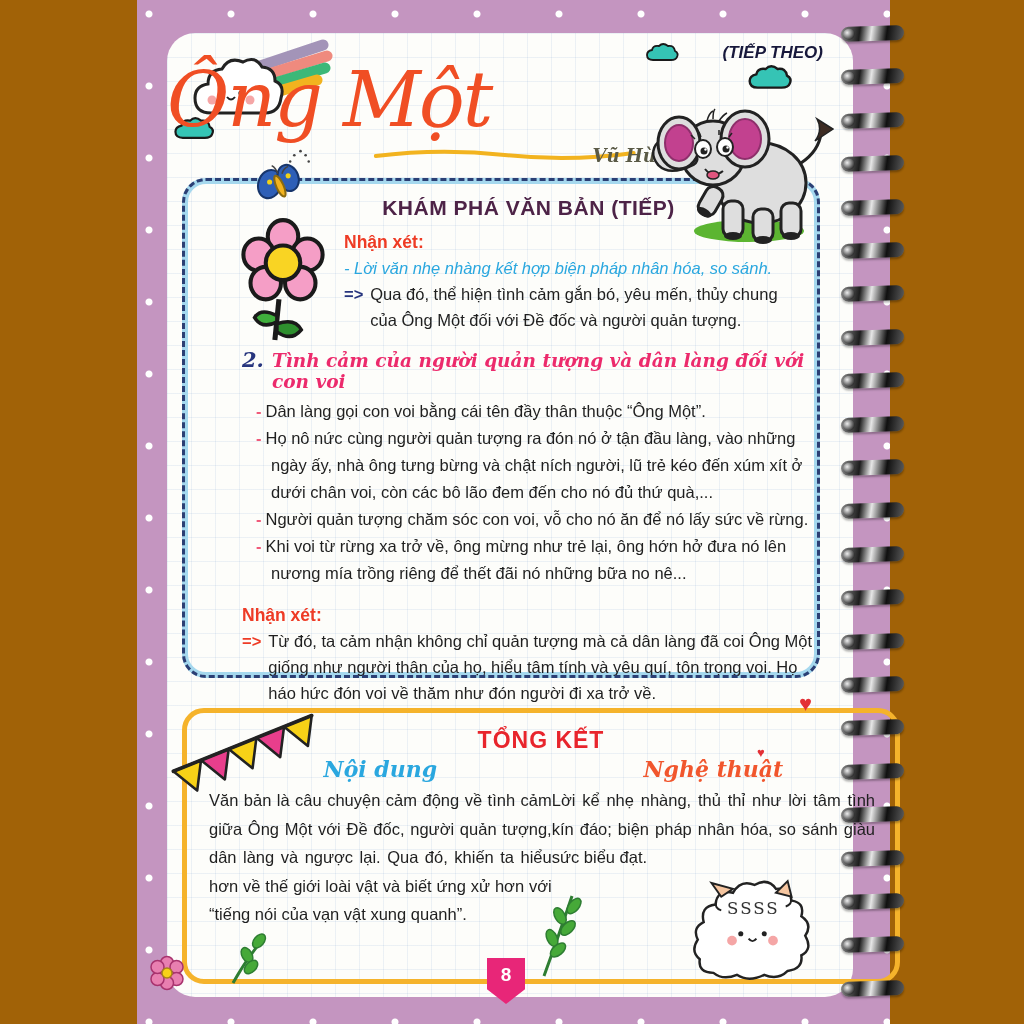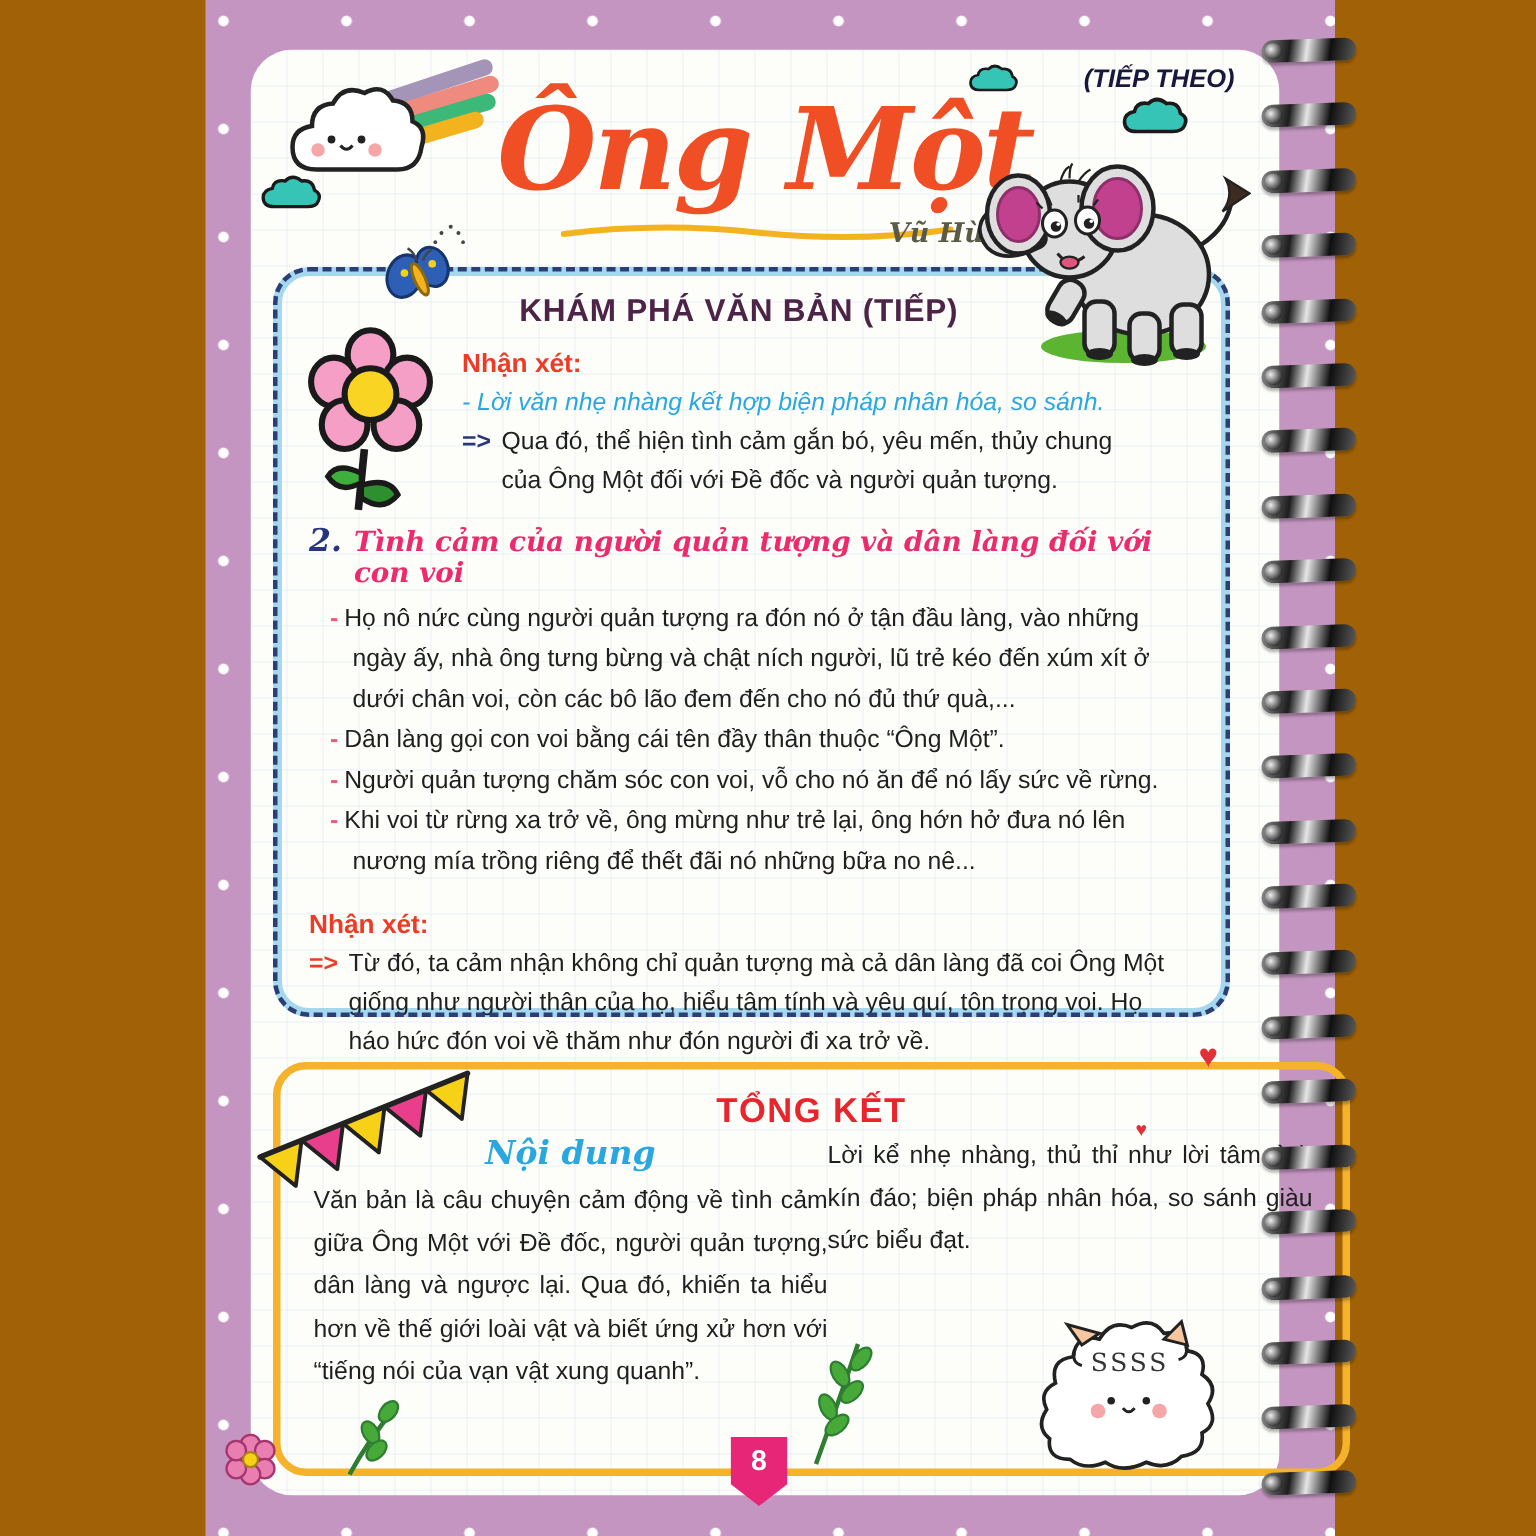--- a/index.html
+++ b/index.html
@@ -26,36 +26,36 @@
   
   .paper{position:absolute;left:167px;top:33px;width:686px;height:964px;
     background-color:#fdfdfa;border-radius:28px;z-index:5;
     background-image:
       linear-gradient(to right,rgba(120,160,205,.13) 1px,transparent 1px),
       linear-gradient(to bottom,rgba(120,160,205,.13) 1px,transparent 1px);
     background-size:24px 24px;}
 
   .continued{position:absolute;top:10px;right:30px;font-style:italic;font-weight:bold;
     font-size:17px;color:#17183b;}
-  .main-title{position:absolute;left:0;right:0;top:22px;text-align:center;
-    font-family:"DejaVu Serif",serif;font-style:italic;font-weight:bold;
+  .main-title{position:absolute;left:0;right:0;top:22px;text-align:left;
+    font-family:"DejaVu Serif",serif;font-style:italic;font-weight:normal;
     font-size:76px;color:#f04e24;letter-spacing:-2px;}
   .underline-svg{position:absolute;left:50%;top:114px;transform:translateX(-52%);}
   .author{position:absolute;left:400px;top:112px;width:140px;text-align:center;
     font-family:"DejaVu Serif",serif;font-style:italic;font-weight:bold;
     font-size:18px;color:#5a5a46;}
 
   .decor{position:absolute;}
 
   
   .blue-box{position:absolute;left:15px;top:145px;width:638px;height:500px;
     border:6px solid #a5d8ee;border-radius:24px;z-index:6;}
   .blue-box::after{content:"";position:absolute;inset:-6px;border-radius:24px;
     border:3px dashed #2b3f74;pointer-events:none;}
-  .blue-inner{position:relative;width:100%;height:100%;padding:8px 35px 0 18px;}
+  .blue-inner{position:relative;width:100%;height:100%;padding:8px 35px 0 18px;margin-left:36px;}
   .discover-heading{text-align:center;font-weight:bold;font-size:21px;color:#4d2347;
     letter-spacing:.5px;margin-top:4px;}
   .note1{margin:10px 0 0 102px;width:486px;}
   .note-label{color:#ee3b25;font-weight:bold;font-size:17.5px;line-height:25px;}
   .blue-line{color:#2aa7df;font-style:italic;font-size:16.5px;line-height:26px;}
   .arrow-row{display:flex;gap:7px;line-height:26px;font-size:16.5px;color:#1f1f1f;}
   .arrow-navy{color:#27357e;font-weight:bold;white-space:nowrap;}
   .arrow-red{color:#ee3b25;font-weight:bold;white-space:nowrap;}
   .note1 .arrow-row span:last-child{max-width:428px;}
   .section2{margin-top:14px;display:flex;gap:8px;align-items:baseline;}
@@ -202,22 +202,22 @@
             <span>Qua đó, thể hiện tình cảm gắn bó, yêu mến, thủy chung của Ông Một đối với Đề đốc và người quản tượng.</span>
           </div>
         </div>
 
         <div class="section2">
           <span class="sec-num">2.</span>
           <span class="sec-title">Tình cảm của người quản tượng và dân làng đối với con voi</span>
         </div>
 
         <div class="bullets">
+          <div class="bullet"><span class="dash">-</span><span>Dân làng gọi con voi bằng cái tên đầy thân thuộc “Ông Một”.</span></div>
           <div class="bullet"><span class="dash">-</span><span>Họ nô nức cùng người quản tượng ra đón nó ở tận đầu làng, vào những ngày ấy, nhà ông tưng bừng và chật ních người, lũ trẻ kéo đến xúm xít ở dưới chân voi, còn các bô lão đem đến cho nó đủ thứ quà,...</span></div>
-          <div class="bullet"><span class="dash">-</span><span>Dân làng gọi con voi bằng cái tên đầy thân thuộc “Ông Một”.</span></div>
           <div class="bullet"><span class="dash">-</span><span>Người quản tượng chăm sóc con voi, vỗ cho nó ăn để nó lấy sức về rừng.</span></div>
           <div class="bullet"><span class="dash">-</span><span>Khi voi từ rừng xa trở về, ông mừng như trẻ lại, ông hớn hở đưa nó lên nương mía trồng riêng để thết đãi nó những bữa no nê...</span></div>
         </div>
 
         <div class="note2">
           <div class="note-label">Nhận xét:</div>
           <div class="arrow-row">
             <span class="arrow-red">=&gt;</span>
             <span>Từ đó, ta cảm nhận không chỉ quản tượng mà cả dân làng đã coi Ông Một giống như người thân của họ, hiểu tâm tính và yêu quí, tôn trọng voi. Họ háo hức đón voi về thăm như đón người đi xa trở về.</span>
           </div>
@@ -229,20 +229,21 @@
     <div class="heart" style="left:590px;top:712px;font-size:13px">♥</div>
 
     <div class="yellow-box">
       <div class="summary-heading">TỔNG KẾT</div>
       <div class="columns">
         <div class="col-left">
           <div class="col-title blue">Nội dung</div>
           <div class="col-text">Văn bản là câu chuyện cảm động về tình cảm giữa Ông Một với Đề đốc, người quản tượng, dân làng và ngược lại. Qua đó, khiến ta hiểu hơn về thế giới loài vật và biết ứng xử hơn với “tiếng nói của vạn vật xung quanh”.</div>
         </div>
         <div class="col-right">
+          <div class="col-title orange">Nghệ thuật</div>
           <div class="col-text">Lời kể nhẹ nhàng, thủ thỉ như lời tâm tình kín đáo; biện pháp nhân hóa, so sánh giàu sức biểu đạt.</div>
         </div>
       </div>
     </div>
 
     <svg class="decor" style="left:2px;top:666px;z-index:8" width="145" height="95" viewBox="0 0 140 92">
       <polygon points="4,70 30.8,59.2 27.1,88.7" fill="#f7d117" stroke="#222" stroke-width="2.5" stroke-linejoin="round"></polygon>
       <polygon points="30.8,59.2 57.6,48.4 53.9,77.9" fill="#e83e8c" stroke="#222" stroke-width="2.5" stroke-linejoin="round"></polygon>
       <polygon points="57.6,48.4 84.4,37.6 80.7,67.1" fill="#f7d117" stroke="#222" stroke-width="2.5" stroke-linejoin="round"></polygon>
       <polygon points="84.4,37.6 111.2,26.8 107.5,56.3" fill="#e83e8c" stroke="#222" stroke-width="2.5" stroke-linejoin="round"></polygon>

